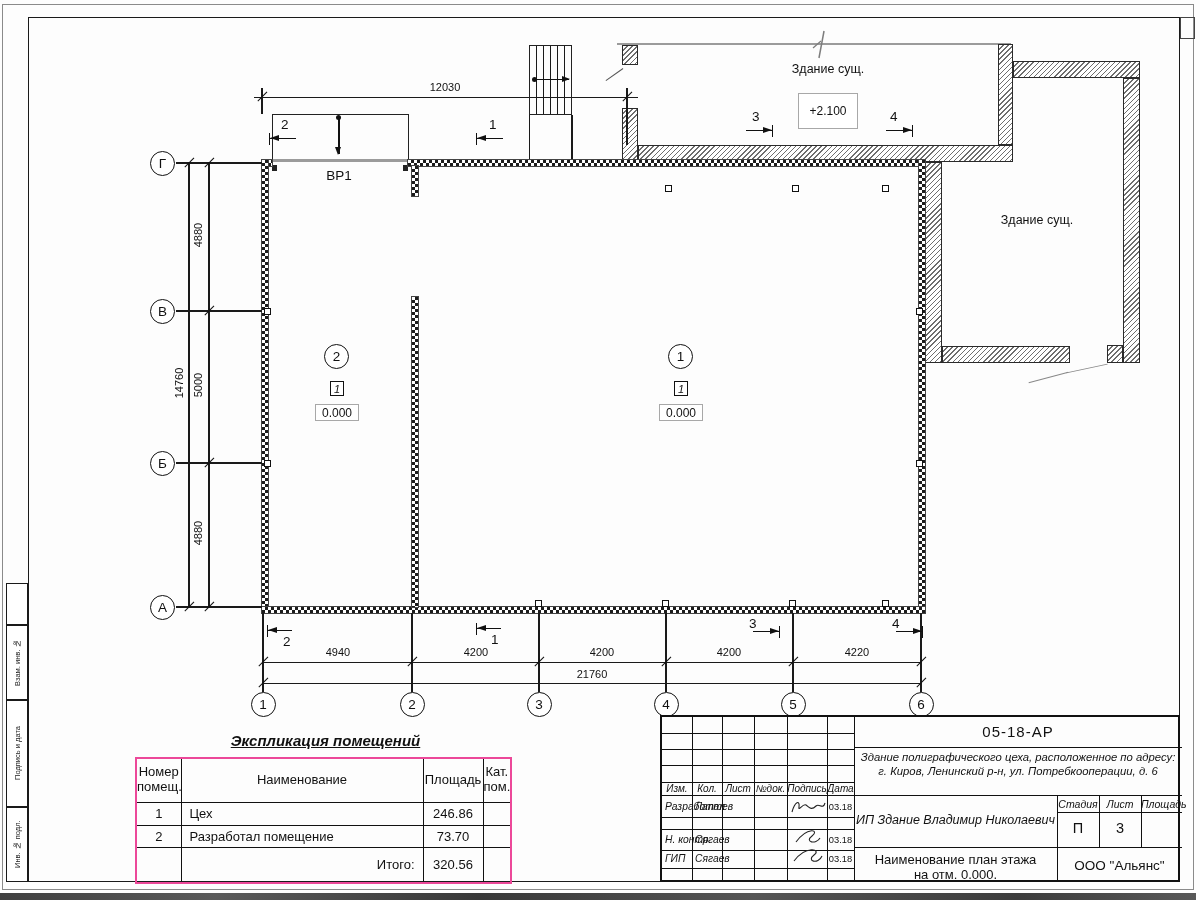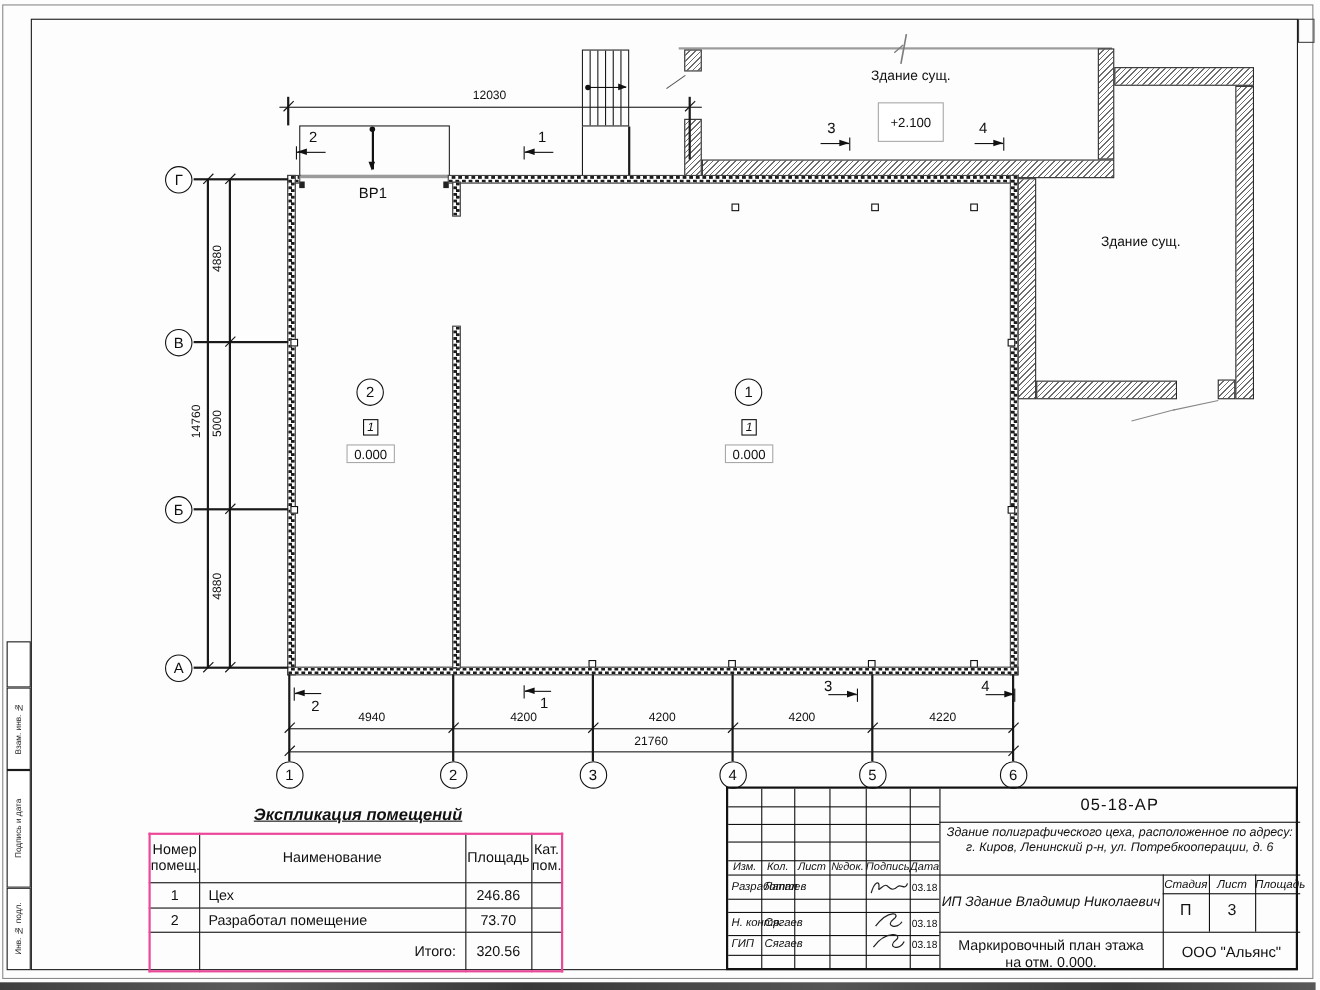--- a/index.html
+++ b/index.html
@@ -344,19 +344,19 @@
     <svg style="position:absolute;left:127px;top:108px;" width="38" height="44">
       <path d="M7,17 C19,1 31,5 23,11 C15,17 27,20 31,13" fill="none" stroke="#222" stroke-width="1.1"></path>
       <path d="M5,36 C17,20 33,24 25,30 C17,36 29,40 33,31" fill="none" stroke="#222" stroke-width="1.1"></path>
     </svg>
     <div class="t gost" style="left:192px;top:96px;width:203px;text-align:center;font-size:12.5px;">ИП Здание Владимир Николаевич</div>
     <div class="t gost" style="left:395px;top:81px;width:42px;text-align:center;font-size:10.5px;">Стадия</div>
     <div class="t gost" style="left:437px;top:81px;width:42px;text-align:center;font-size:10.5px;">Лист</div>
     <div class="t gost" style="left:479px;top:81px;width:39px;text-align:center;font-size:10.5px;">Площадь</div>
     <div class="t" style="left:395px;top:103px;width:42px;text-align:center;font-size:14.5px;">П</div>
     <div class="t" style="left:437px;top:103px;width:42px;text-align:center;font-size:14.5px;">3</div>
-    <div class="t" style="left:192px;top:135px;width:203px;text-align:center;font-size:13px;">Маркировочный план этажа</div>
+    <div class="t" style="left:192px;top:135px;width:203px;text-align:center;font-size:13px;">Наименование план этажа</div>
     <div class="t" style="left:192px;top:150px;width:203px;text-align:center;font-size:13px;">на отм. 0.000.</div>
     <div class="t" style="left:395px;top:141px;width:125px;text-align:center;font-size:13.5px;">ООО "Альянс"</div>
   </div>
 
   <div class="abs" style="left:0;top:893px;width:1196px;height:7px;background:linear-gradient(90deg,#3f3f3f,#5a5a5a 18%,#383838 40%,#555 63%,#3c3c3c 85%,#585858);"></div>
 </div>
 
 </body></html>

